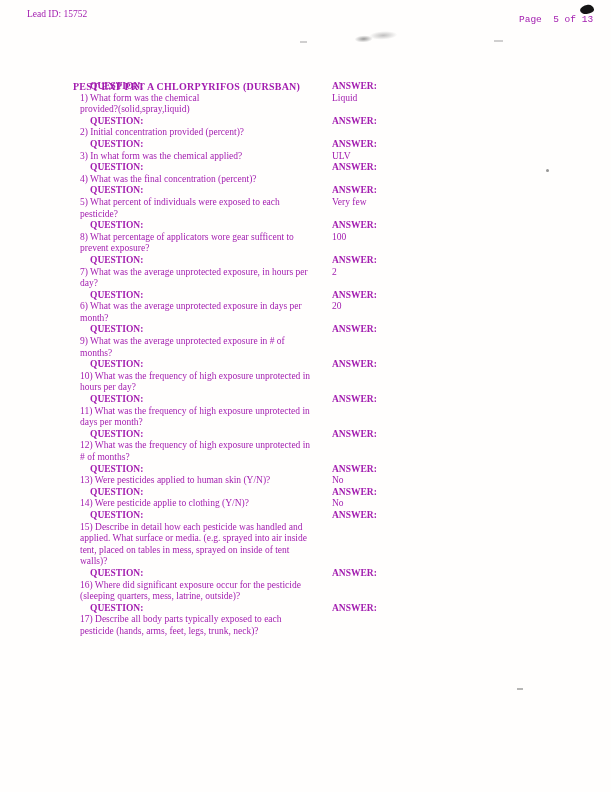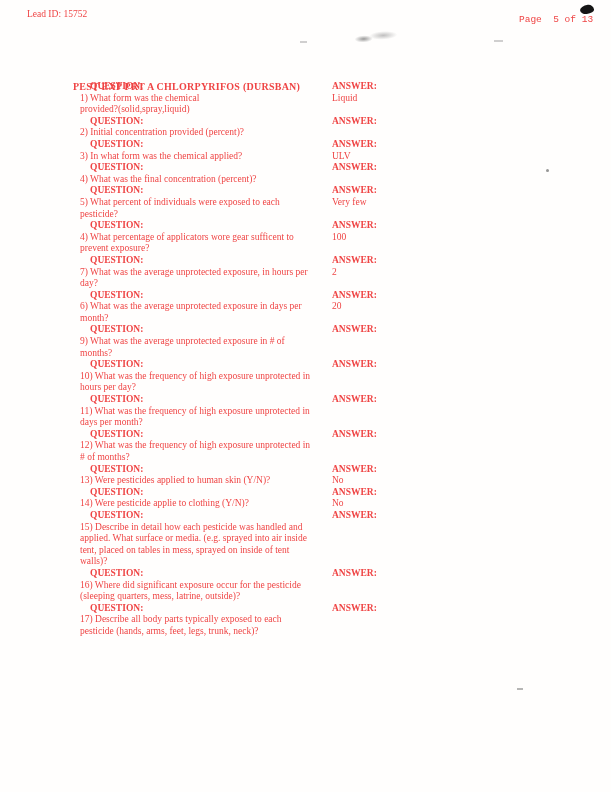--- a/index.html
+++ b/index.html
@@ -3,21 +3,21 @@
 <meta charset="utf-8">
 <style>
   html, body { margin: 0; padding: 0; background: #ffffff; }
   .sheet {
     position: relative;
     width: 611px;
     height: 792px;
     background: #fffefd;
     overflow: hidden;
     font-family: "Liberation Serif", serif;
-    color: #ef4444;
+    color: #a21caf;
   }
 
   
   .lead-id {
     position: absolute; left: 27px; top: 9px;
     font-size: 9.5px; white-space: pre;
   }
   .page-number {
     position: absolute; left: 519px; top: 14px;
     font-size: 9.5px; white-space: pre; font-family: Liberation Mono, monospace;
@@ -114,21 +114,21 @@
         <div class="qa-labels"><span class="q-label">QUESTION:</span><span class="a-label">ANSWER:</span></div>
         <div class="qa-body">
           <div class="q-text">5) What percent of individuals were exposed to each
 pesticide?</div>
           <div class="a-text">Very few</div>
         </div>
       </div>
       <div class="qa-block">
         <div class="qa-labels"><span class="q-label">QUESTION:</span><span class="a-label">ANSWER:</span></div>
         <div class="qa-body">
-          <div class="q-text">4) What percentage of applicators wore gear sufficent to
+          <div class="q-text">8) What percentage of applicators wore gear sufficent to
 prevent exposure?</div>
           <div class="a-text">100</div>
         </div>
       </div>
       <div class="qa-block">
         <div class="qa-labels"><span class="q-label">QUESTION:</span><span class="a-label">ANSWER:</span></div>
         <div class="qa-body">
           <div class="q-text">7) What was the average unprotected exposure, in hours per
 day?</div>
           <div class="a-text">2</div>

